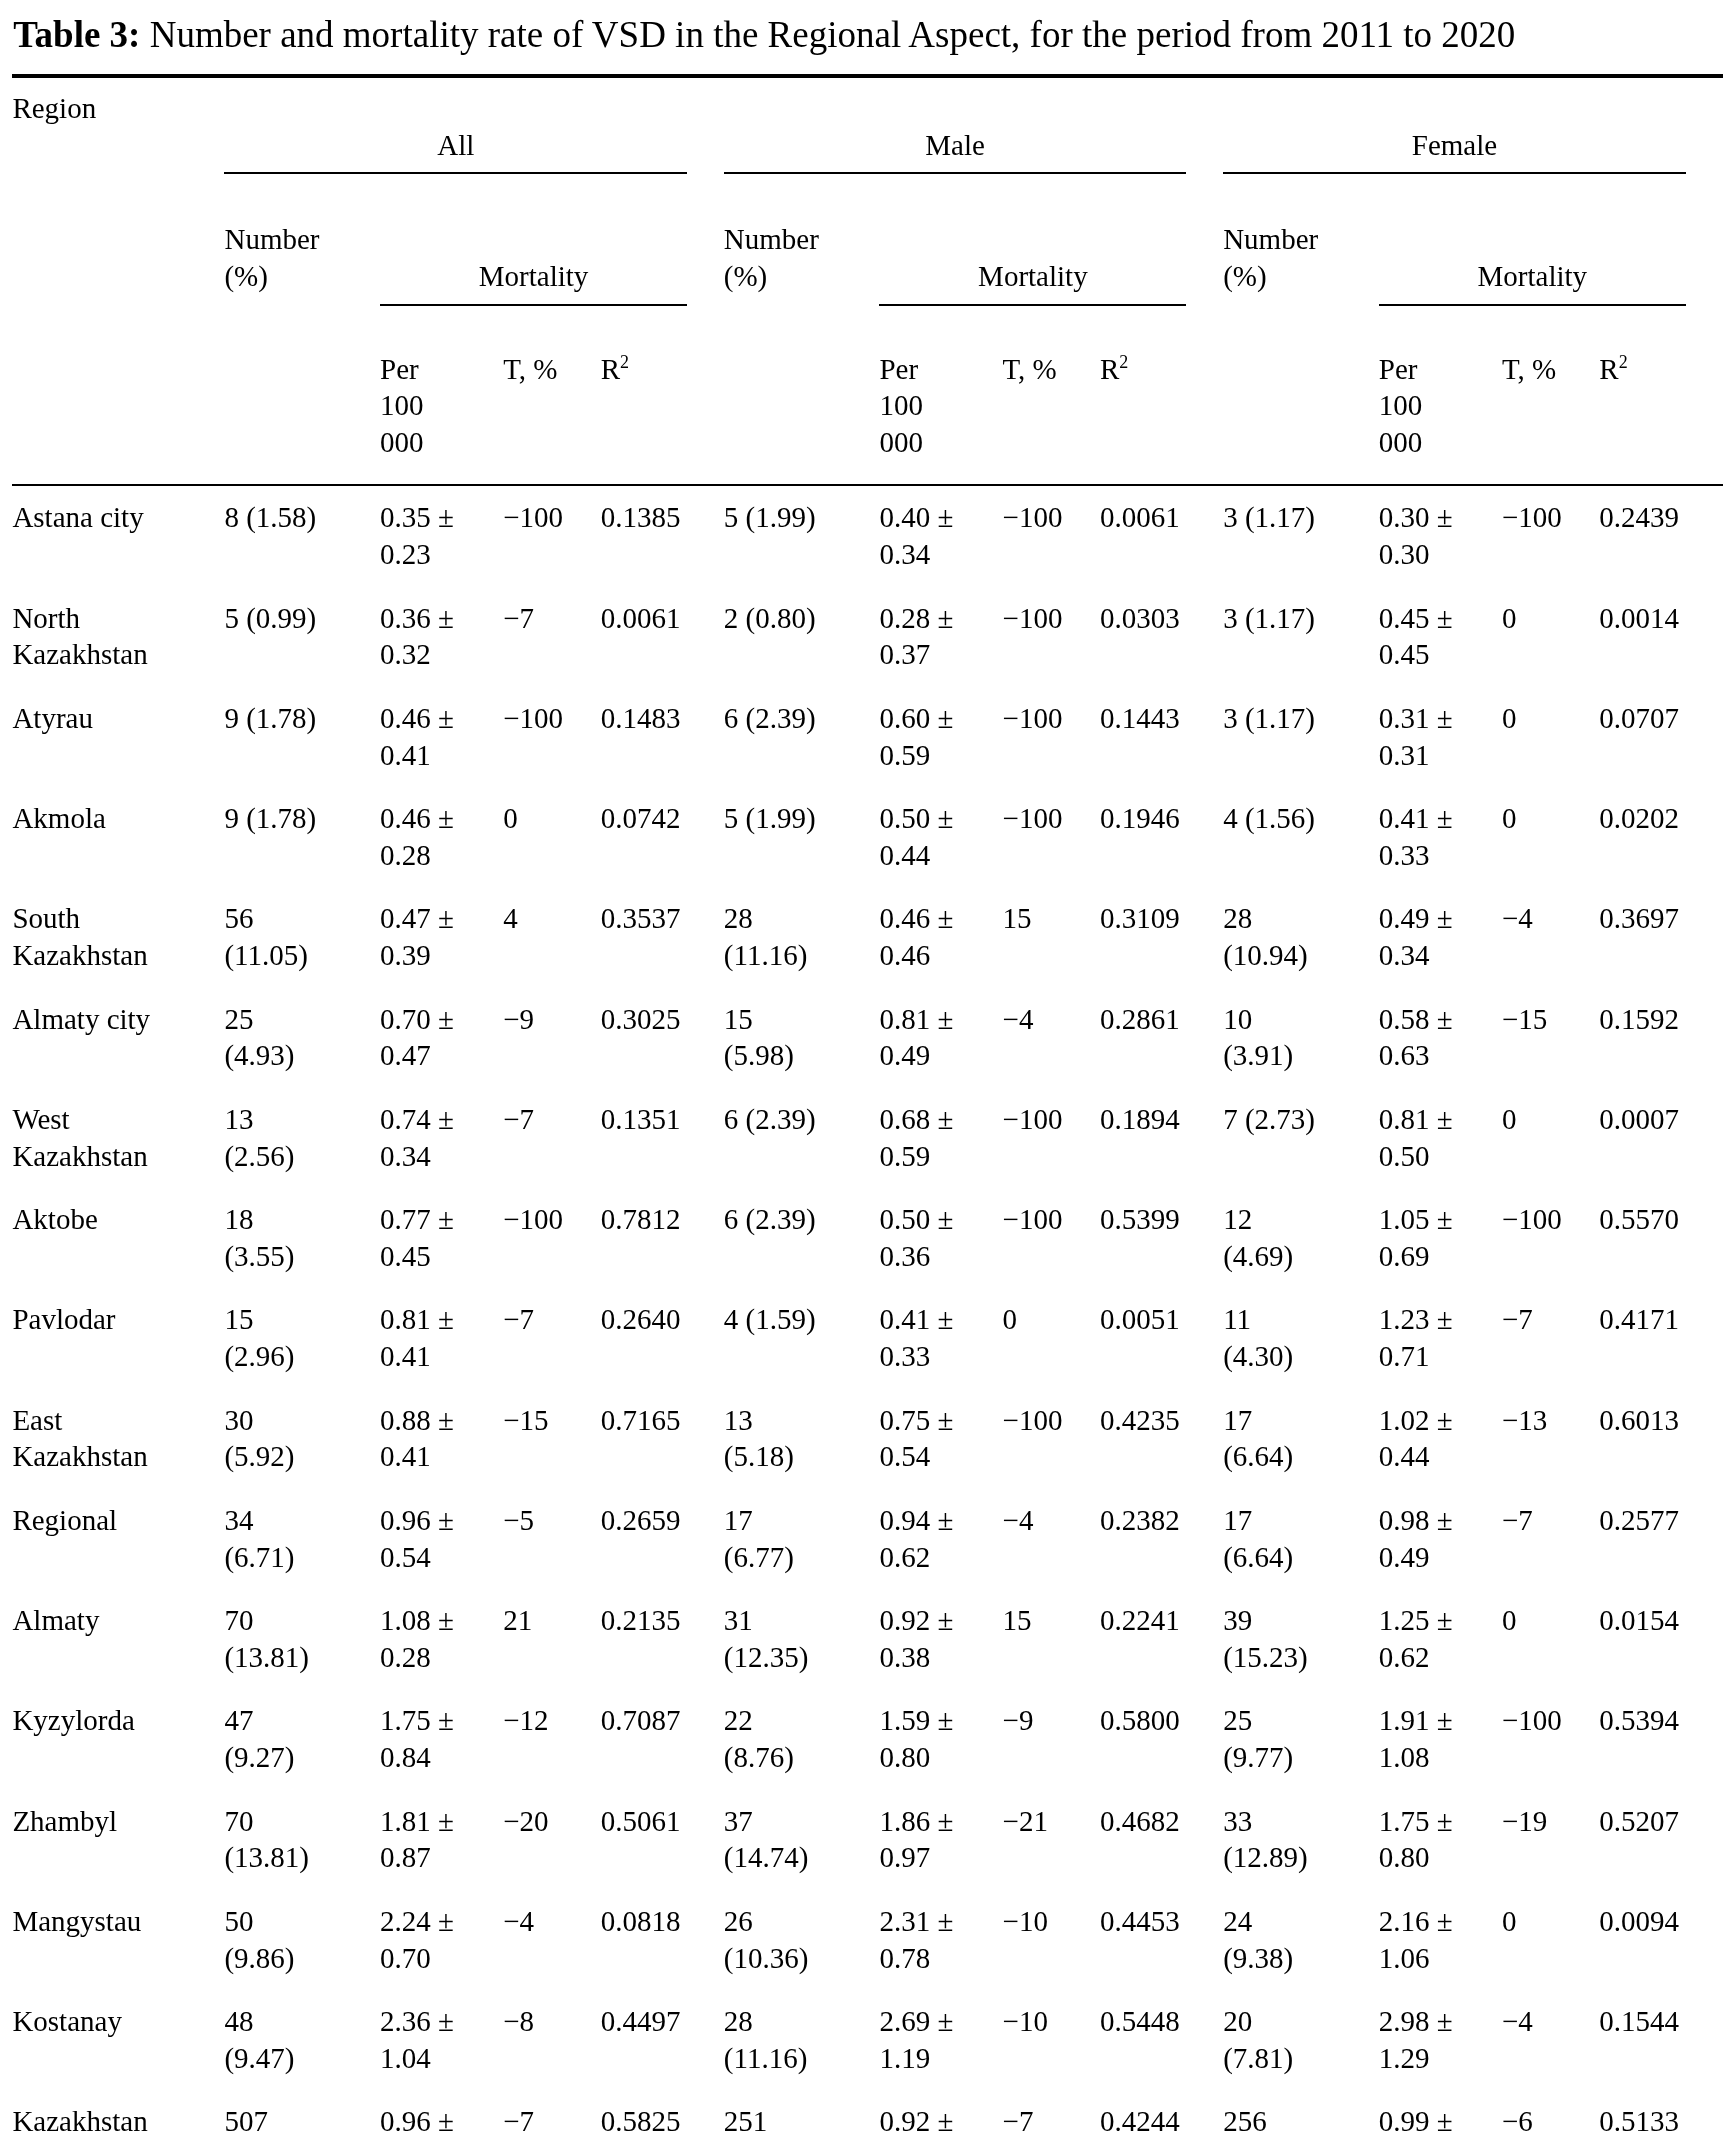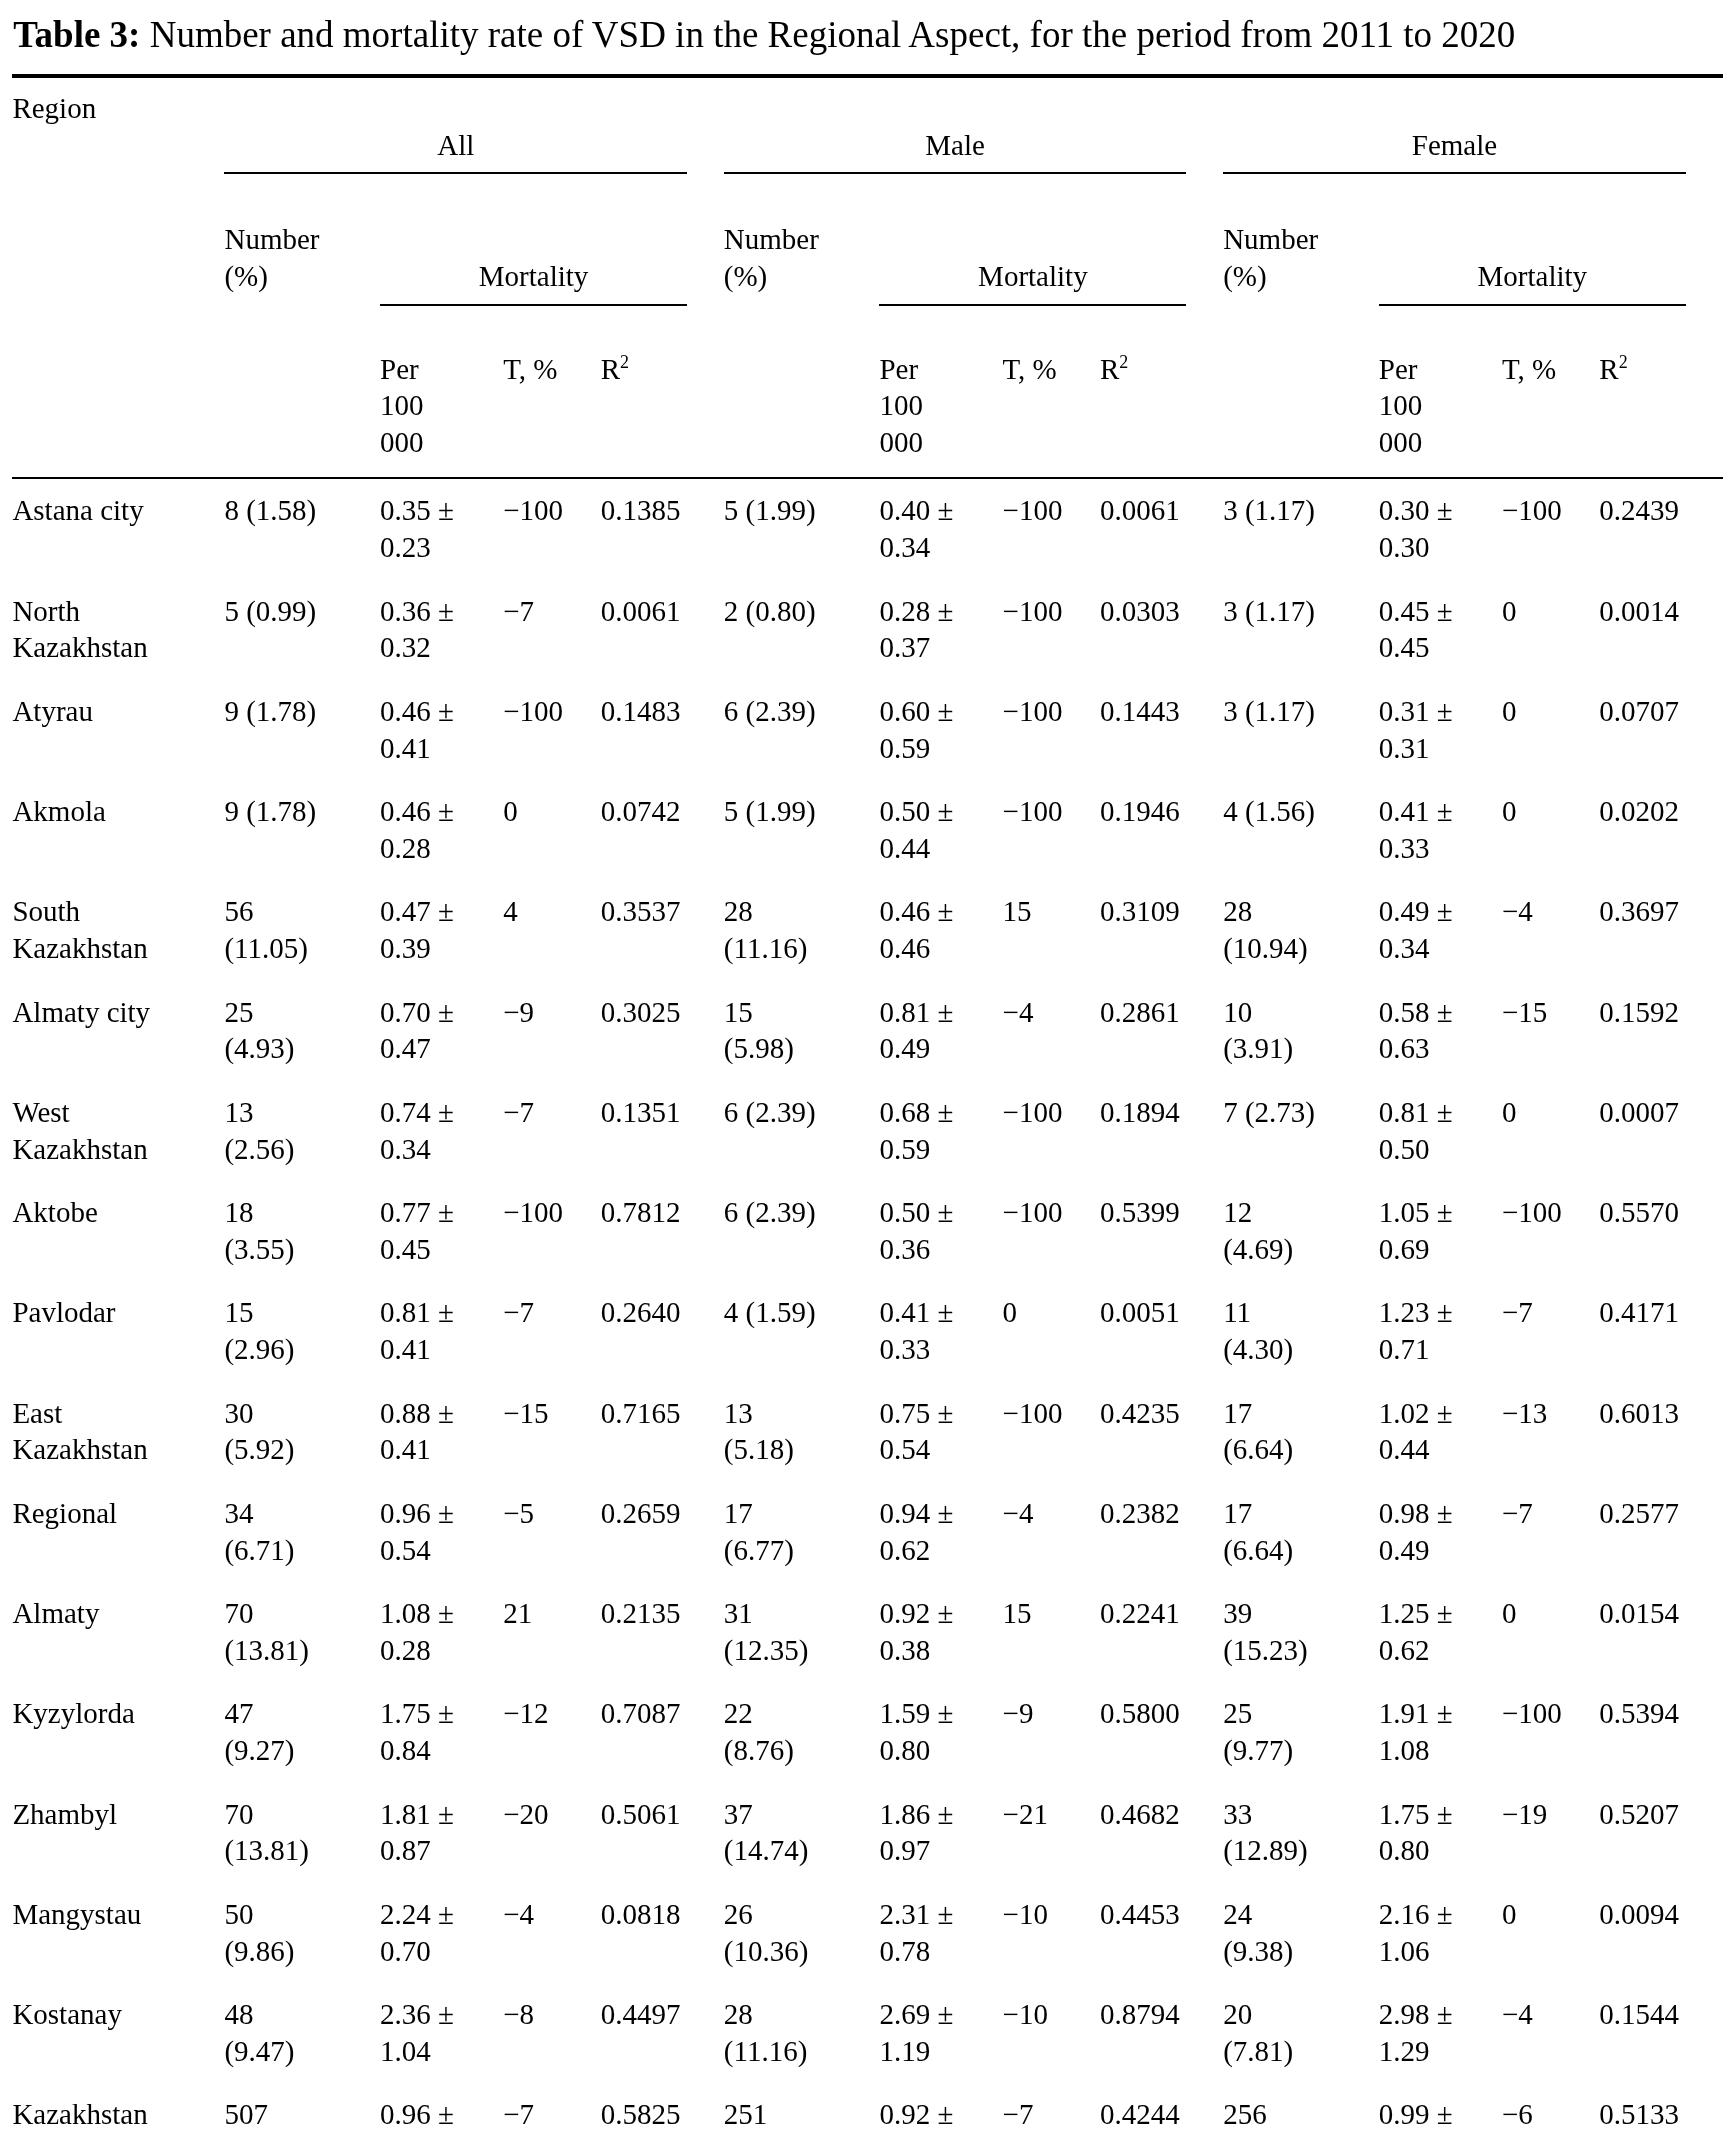--- a/index.html
+++ b/index.html
@@ -45,21 +45,21 @@
     margin-right: 24.4px;
   }
   th.numh { padding-top: 10.6px; }
   th.mort { padding-top: 10.6px; }
   .mort-label {
     text-align: center;
     border-bottom: 2.2px solid #000;
     padding-bottom: 9px;
     margin-right: 24.4px;
   }
-  tr.measure-row th { padding-top: 8px; padding-bottom: 16px; }
+  tr.measure-row th { padding-top: 8px; padding-bottom: 23px; }
 
   tbody td { padding-top: 13.3px; padding-bottom: 13.3px; }
   tbody tr:first-child td { border-top: 2.7px solid #000; }
   tbody tr:last-child  td { border-bottom: 4.4px solid #000; }
 
   sup { font-size: 0.62em; vertical-align: super; line-height: 0; }
 </style>
 </head>
 <body>
 
@@ -444,21 +444,21 @@
 (9.47)</td>
           <td class="per">2.36 ±
 1.04</td>
           <td class="t">−8</td>
           <td class="r2">0.4497</td>
           <td class="num">28
 (11.16)</td>
           <td class="per">2.69 ±
 1.19</td>
           <td class="t">−10</td>
-          <td class="r2">0.8794</td>
+          <td class="r2">0.5448</td>
           <td class="num">20
 (7.81)</td>
           <td class="per">2.98 ±
 1.29</td>
           <td class="t">−4</td>
           <td class="r2">0.1544</td>
         </tr>
         <tr>
           <td class="region">Kazakhstan</td>
           <td class="num">507

